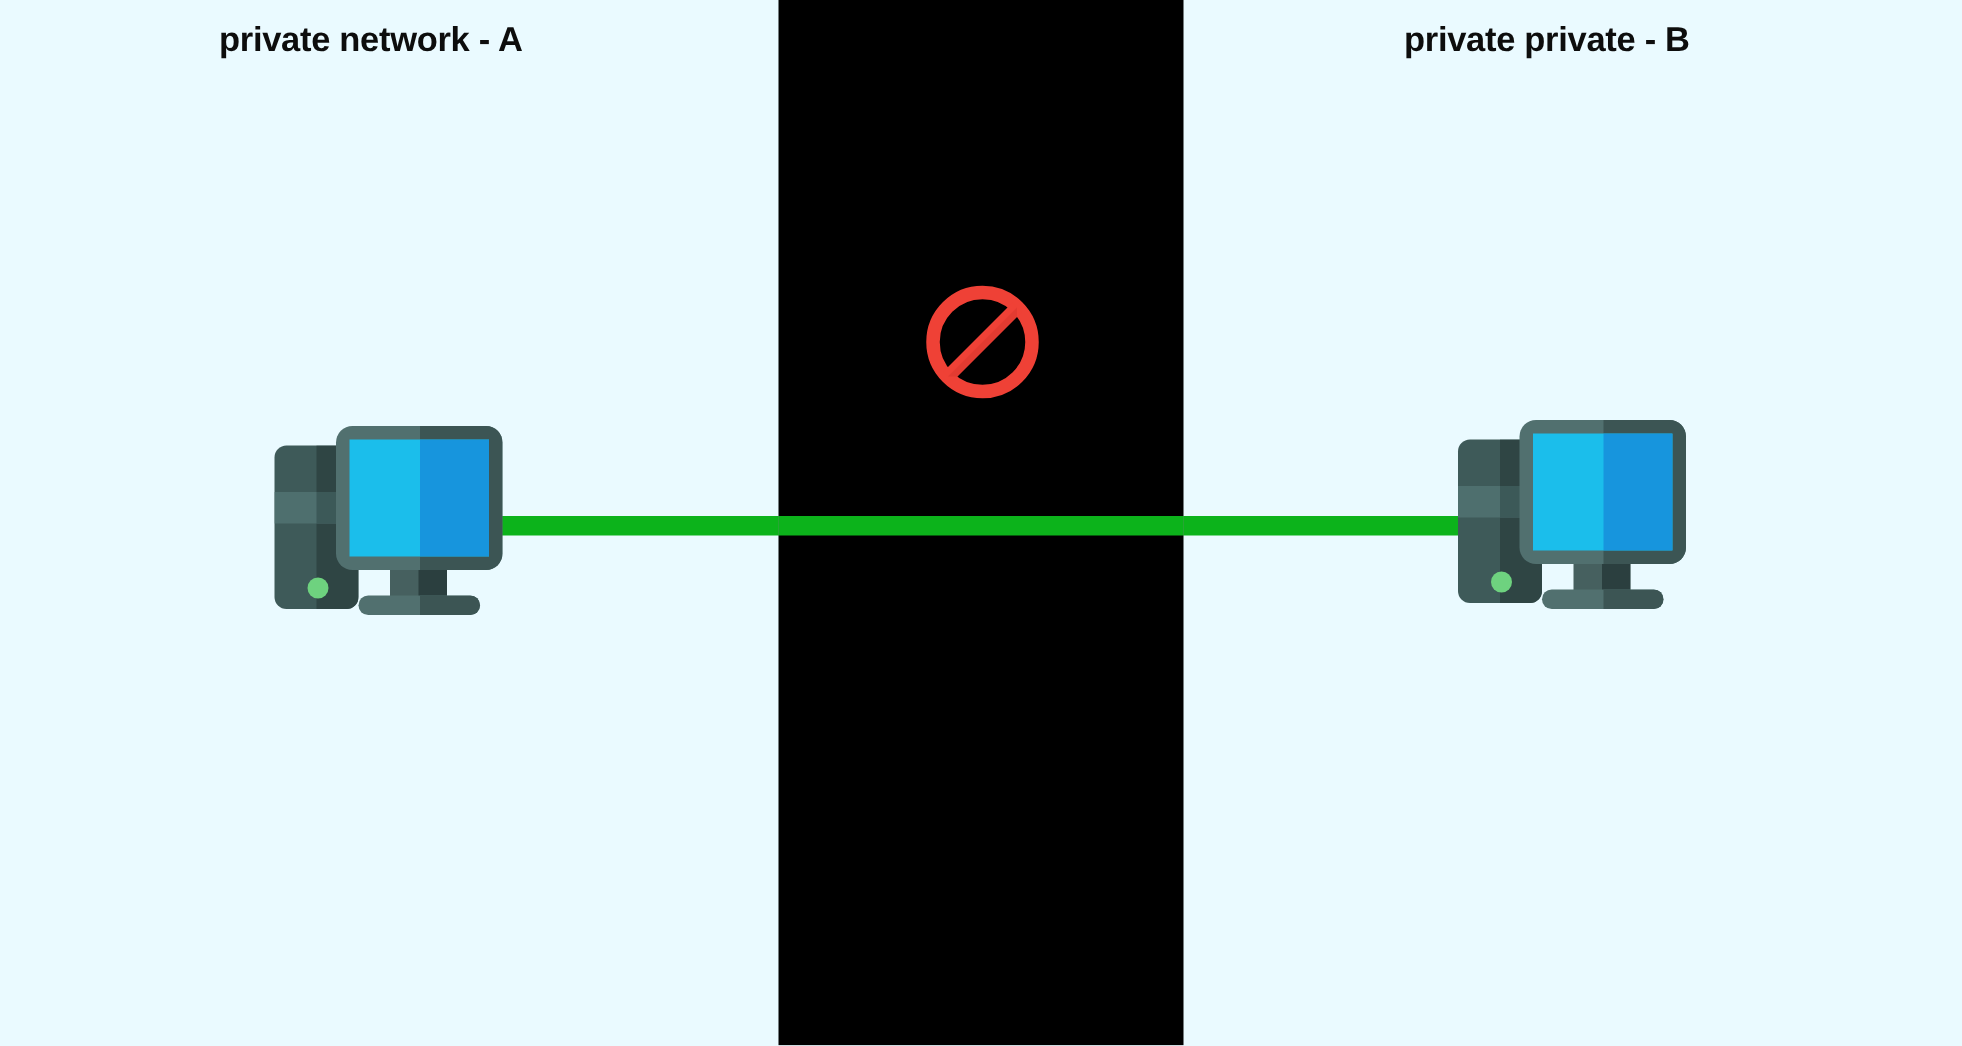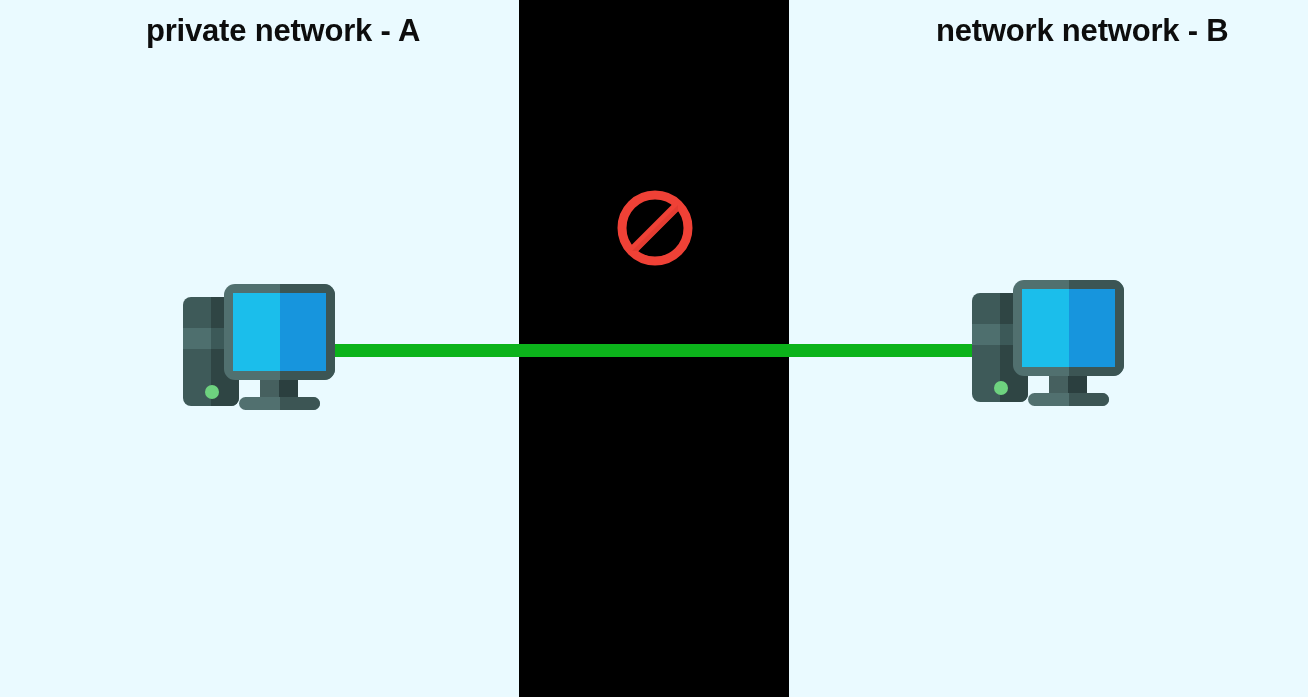--- a/index.html
+++ b/index.html
@@ -36,21 +36,21 @@
     background: #0cb31b;
   }
   .link-left  { left: 334px;  width: 185px; }
   .link-mid   { left: 519px;  width: 270px; }
   .link-right { left: 789px;  width: 185px; }
 
   
   .net-title {
     position: absolute;
     top: 13px;
-    font-size: 31px;
+    font-size: 23px;
     font-weight: bold;
     color: #0d0d0d;
     letter-spacing: -0.2px;
     white-space: nowrap;
   }
   .net-title-a { left: 146px; }
   .net-title-b { left: 936px; }
 
   
   .prohibit {
@@ -173,21 +173,21 @@
 
 <div id="canvas">
 
   <div class="block-band"></div>
 
   <div class="link-line link-left"></div>
   <div class="link-line link-mid"></div>
   <div class="link-line link-right"></div>
 
   <div class="net-title net-title-a">private network - A</div>
-  <div class="net-title net-title-b">network network - B</div>
+  <div class="net-title net-title-b">private private - B</div>
 
   <div class="prohibit">
     <svg width="76" height="76" viewBox="0 0 76 76" xmlns="http://www.w3.org/2000/svg">
       <circle cx="38" cy="38" r="33" fill="none" stroke="#ef4136" stroke-width="9"></circle>
       <line x1="15" y1="61" x2="61" y2="15" stroke="#ef4136" stroke-width="9" stroke-linecap="butt"></line>
       <path d="M61 15 L15 61 L21 61 L61 21 Z" fill="#d8372d" opacity="0.55"></path>
     </svg>
   </div>
 
   <div class="computer computer-a">

